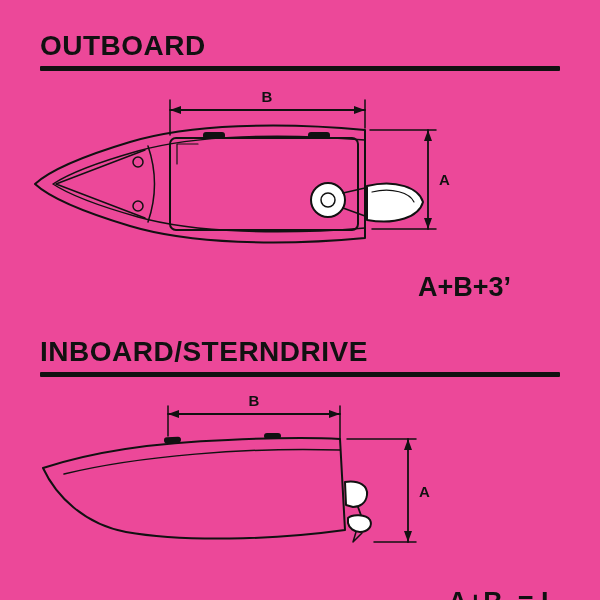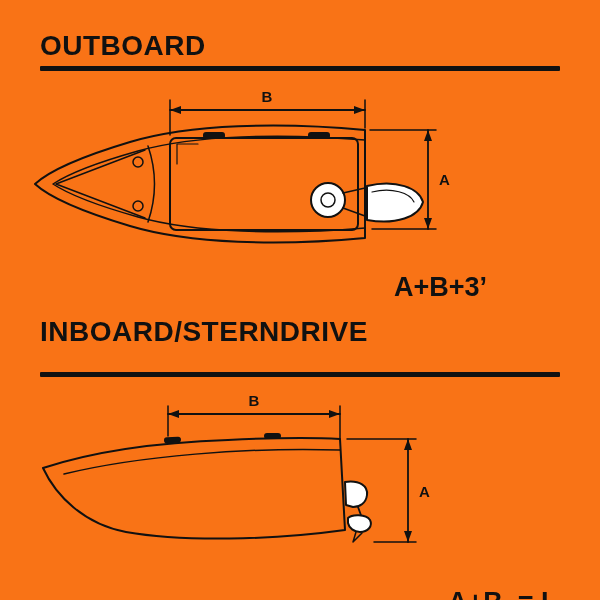--- a/index.html
+++ b/index.html
@@ -1,17 +1,17 @@
 <!DOCTYPE html>
 <html><head>
 <meta charset="utf-8">
 <style>
   * { margin:0; padding:0; box-sizing:border-box; }
   html,body { width:600px; height:600px; background:#ffffff; font-family:"Liberation Sans",sans-serif; }
-  .page { position:relative; width:600px; height:600px; background:#f97316; overflow:hidden; color:#111; }
+  .page { position:relative; width:600px; height:600px; background:#ec4899; overflow:hidden; color:#111; }
   .heading { position:absolute; left:40px; font-size:28px; font-weight:bold; letter-spacing:.5px; color:#111; }
   .rule { position:absolute; left:40px; width:520px; height:5px; background:#111; border-radius:1px; }
   .formula { position:absolute; font-size:27px; font-weight:600; color:#111; line-height:1.25; white-space:pre; }
   svg.diagram { position:absolute; }
   svg text { font-family:"Liberation Sans",sans-serif; font-weight:bold; fill:#111; }
 </style>
 </head>
 <body>
 
 <div class="page">
@@ -48,25 +48,25 @@
 
     <g stroke="#111" fill="#111" stroke-linecap="round">
       <path fill="none" stroke-width="1.5" d="M350,50 L416,50 M352,149 L416,149"></path>
       <path fill="none" stroke-width="1.8" d="M408,50 L408,149"></path>
       <polygon stroke="none" points="408,50 404,61 412,61"></polygon>
       <polygon stroke="none" points="408,149 404,138 412,138"></polygon>
       <text x="419" y="105" font-size="15" stroke="none">A</text>
     </g>
   </svg>
 
-  <div class="formula" style="left:394px; top:203px;">
+  <div class="formula" style="left:418px; top:203px;">
     <div>A+B+3’</div>
   </div>
 
-  <div class="heading" style="top:316px;">INBOARD/STERNDRIVE</div>
+  <div class="heading" style="top:336px;">INBOARD/STERNDRIVE</div>
   <div class="rule" style="top:372px;"></div>
 
   <svg class="diagram" style="left:18px; top:390px;" width="440" height="190" viewBox="0 0 440 190">
     <g stroke="#111" fill="none" stroke-width="2" stroke-linejoin="round" stroke-linecap="round">
       <path d="M25,78 C80,60 150,52 210,50 C270,47 306,48 322,49 L327,140 C255,150 165,152 108,142 C66,134 38,106 25,78 Z"></path>
       <path stroke-width="1.5" d="M46,84 C120,66 230,57 322,60"></path>
       <rect x="146" y="47" width="17" height="6" rx="3" fill="#111" stroke="none" transform="rotate(-3 154 50)"></rect>
       <rect x="246" y="43" width="17" height="6" rx="3" fill="#111" stroke="none"></rect>
       <path fill="#fff" d="M327,92 C342,90 350,96 349,105 C348,113 342,117 335,117 L328,115 Z"></path>
       <path stroke-width="1.8" d="M340,117 L344,128"></path>

